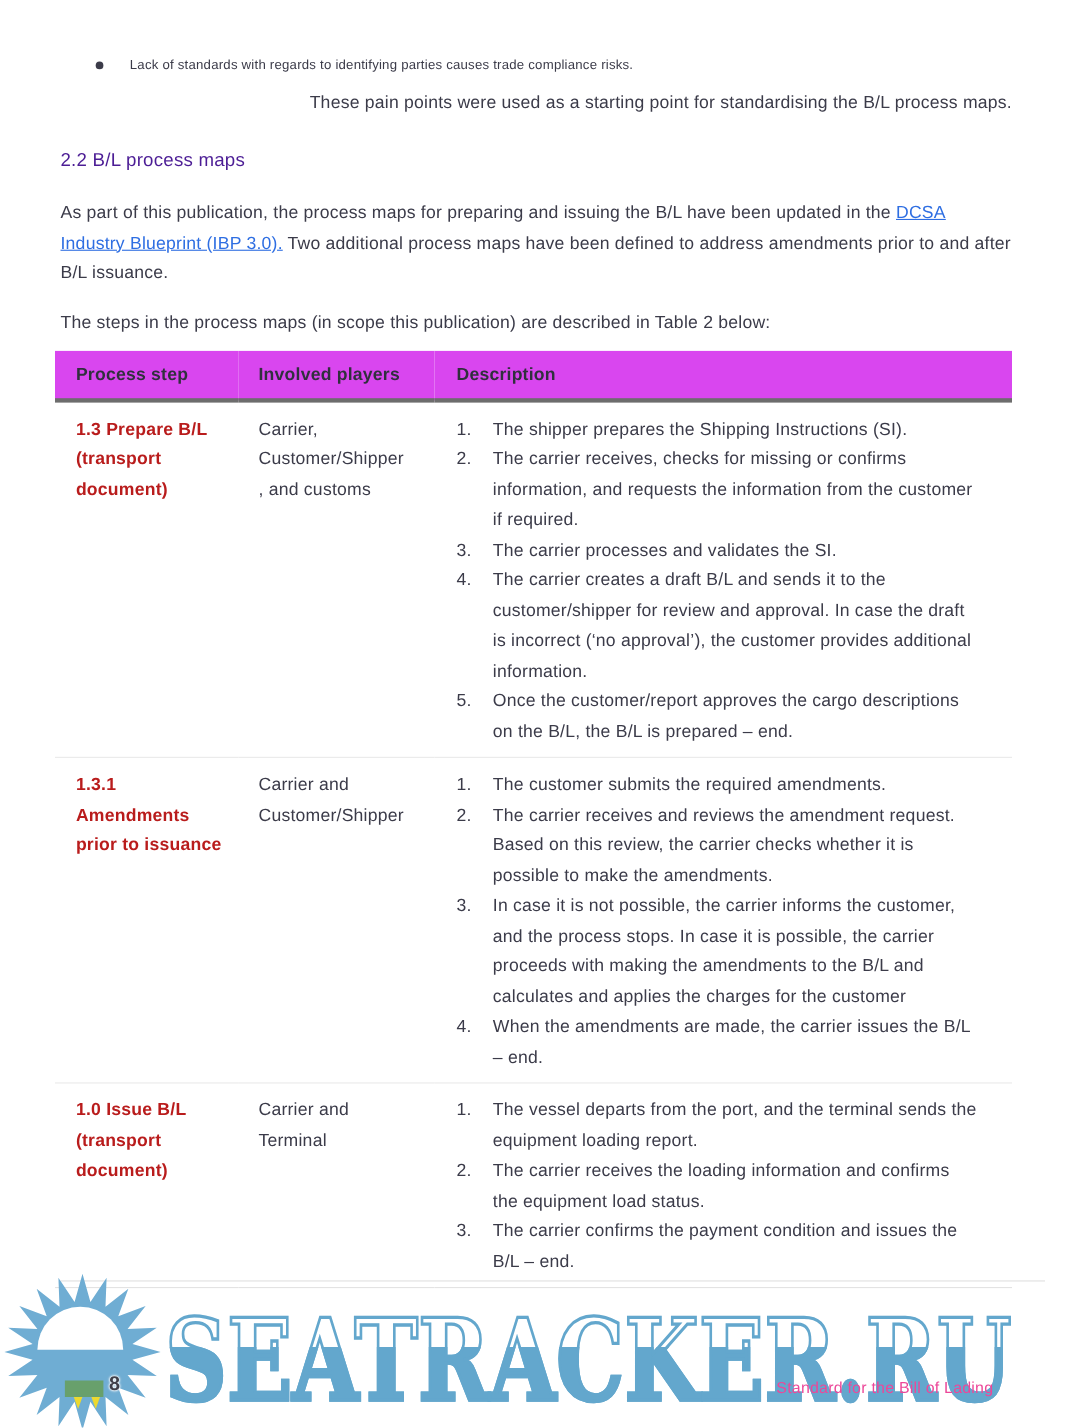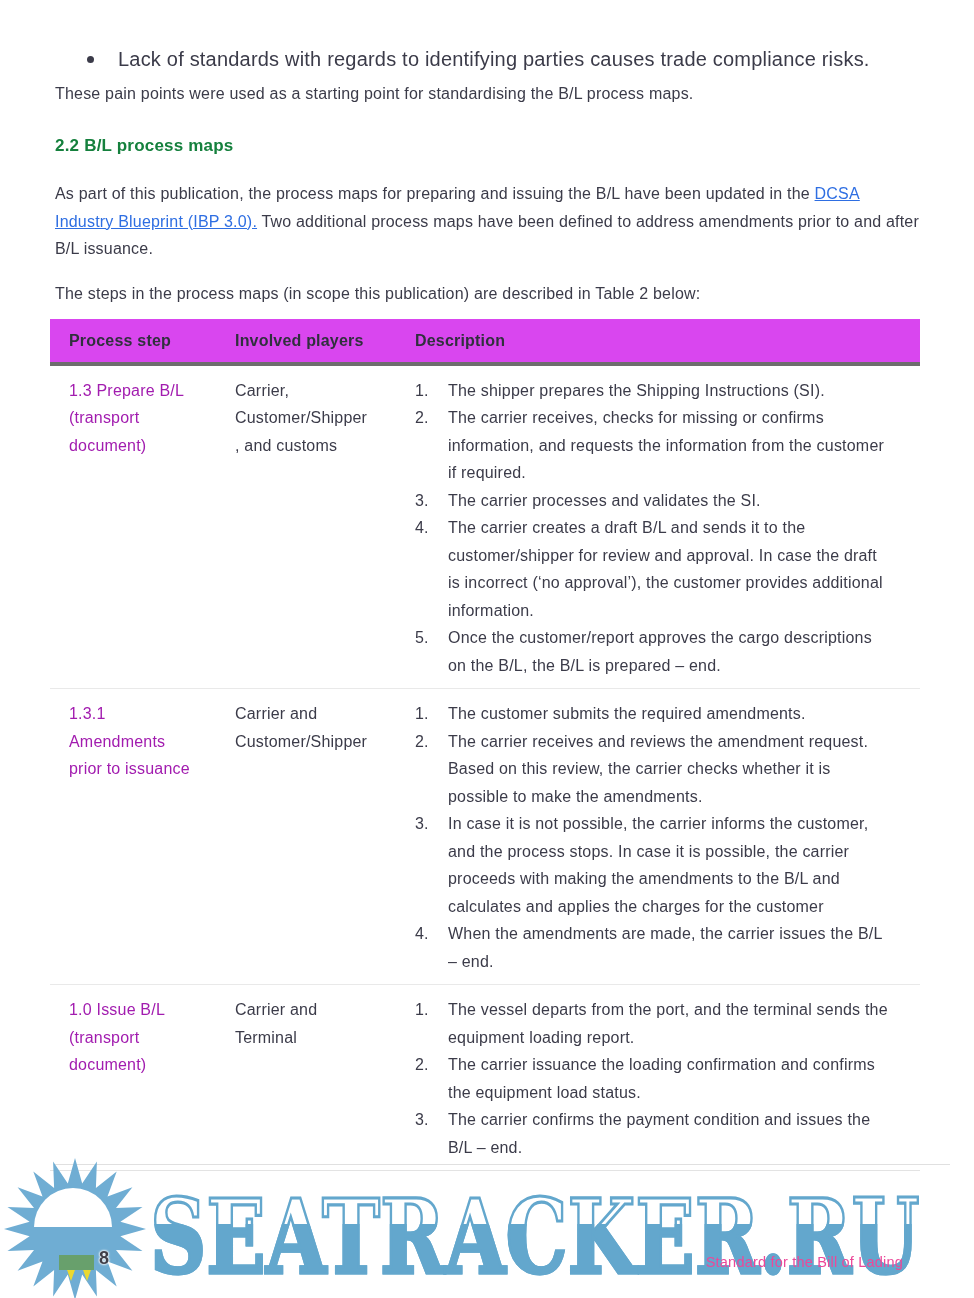--- a/index.html
+++ b/index.html
@@ -11,30 +11,30 @@
   }
   .page {
     position:relative; width:974px; height:1298px;
     background:#ffffff; overflow:hidden;
   }
   .content { position:absolute; left:55px; top:0; width:865px; }
 
   
   .bullet-row {
     margin-top:46px; display:flex; align-items:flex-start;
-    line-height:27.5px; font-size:20px; letter-spacing:0.2px;
+    line-height:27.5px; font-size:12px; letter-spacing:0.2px;
   }
   .bullet-row .dot {
     flex:0 0 auto; width:7px; height:7px; border-radius:50%;
     background:#3b3b49; margin:10px 24px 0 32px;
   }
   .para { font-size:16px; line-height:27.5px; letter-spacing:0.2px; }
-  .p-intro { margin-top:6px; }
+  .p-intro { margin-top:6px;text-align:right; }
   h2.section-heading {
-    margin-top:29px; font-size:17px; font-weight:bold; color:#15803d;
+    margin-top:29px; font-size:17px; font-weight:normal; color:#4c1d95;
     letter-spacing:0.2px;
   }
   .p-body { margin-top:24px; }
   .p-tableintro { margin-top:17px; }
   a.doclink { color:#2e6ee2; text-decoration:underline; cursor:pointer; }
 
   
   table.process-table {
     margin-top:12px; margin-left:-5px;
     width:870px; border-collapse:collapse; table-layout:fixed;
@@ -47,21 +47,21 @@
     background:#d946ef; text-align:left; font-weight:bold; color:#30303d;
     padding:8px 0 7px 0; border-bottom:4px solid #6d6d6d; font-size:16px;
   }
   .process-table thead th.h1 { padding-left:19px; }
   .process-table thead th.h2 { padding-left:18px; }
   .process-table thead th.h3 { padding-left:20px; }
   .process-table td { vertical-align:top; padding-top:11px; padding-bottom:9px; }
   .process-table tbody tr { border-bottom:1px solid #e9e9e9; }
   .process-table tbody tr:last-child { border-bottom:1px solid #e3e3e3; }
   td.step {
-    font-weight:normal; color:#a21caf; padding-left:19px; padding-right:6px;
+    font-weight:bold; color:#b91c1c; padding-left:19px; padding-right:6px;
     white-space:pre-line;
   }
   td.players { padding-left:18px; padding-right:4px; white-space:pre-line; }
   td.desc { padding-left:20px; padding-right:30px; }
   ol.desc-list { list-style:none; counter-reset:step-item; }
   ol.desc-list li {
     counter-increment:step-item;
     display:grid; grid-template-columns:33px 1fr;
   }
   ol.desc-list li::before { content:counter(step-item) "."; }
@@ -159,21 +159,21 @@
         </tr>
         <tr>
           <td class="step">1.0 Issue B/L
 (transport
 document)</td>
           <td class="players">Carrier and
 Terminal</td>
           <td class="desc">
             <ol class="desc-list">
               <li>The vessel departs from the port, and the terminal sends the equipment loading report.</li>
-              <li>The carrier issuance the loading confirmation and confirms the equipment load status.</li>
+              <li>The carrier receives the loading information and confirms the equipment load status.</li>
               <li>The carrier confirms the payment condition and issues the B/L – end.</li>
             </ol>
           </td>
         </tr>
       </tbody>
     </table>
   </div>
 
   <div class="footer-line"></div>
 

